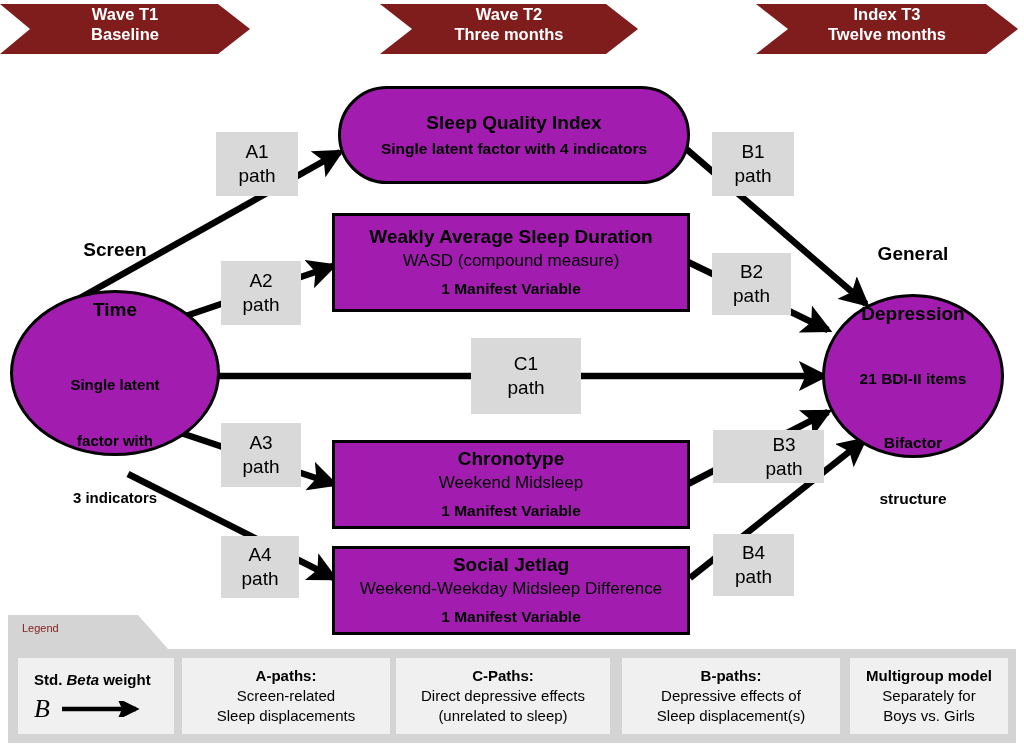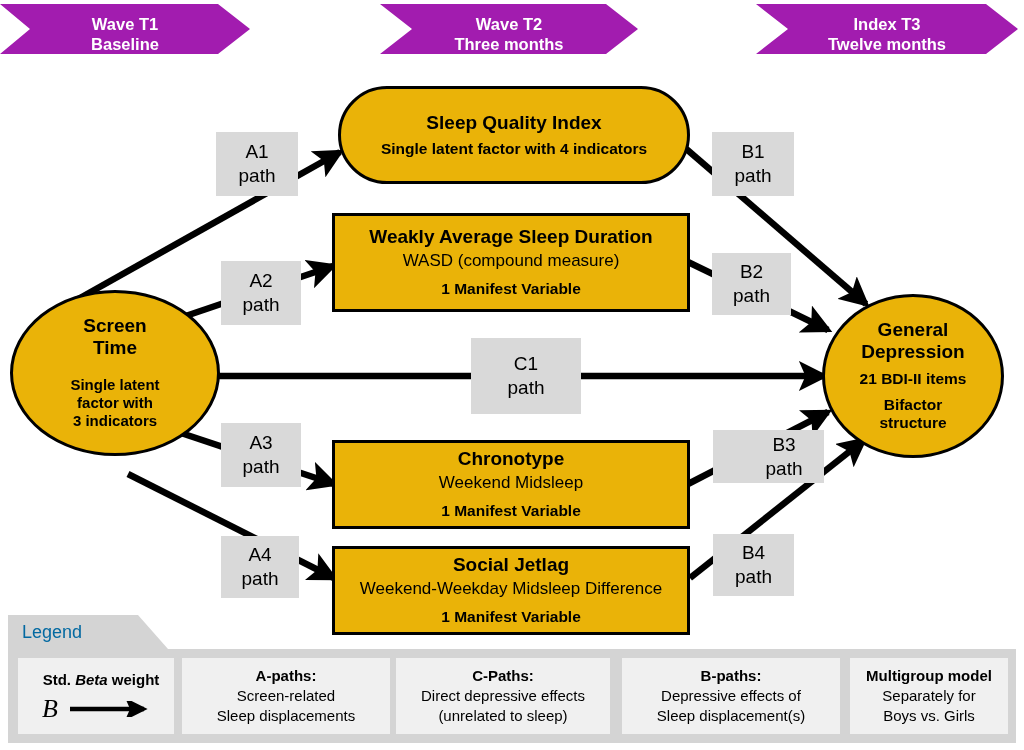--- a/index.html
+++ b/index.html
@@ -25,38 +25,38 @@
     left: 0; top: 0;
     width: 1024px;
     height: 750px;
     overflow: visible;
   }
   #arrow-layer { z-index: 1; }
 
   
   .wave {
     position: absolute;
-    background: #a21caf;
+    background: #7f1d1d;
     color: #ffffff;
     display: flex;
     flex-direction: column;
     align-items: center;
-    justify-content: flex-end;
+    justify-content: flex-start;
     font-weight: bold;
     font-size: 16.5px;
     line-height: 1.22;
     text-align: center;
     z-index: 4;
   }
   .wave .l1, .wave .l2 { display: block; }
 
   
   .node {
     position: absolute;
-    background: #eab308;
+    background: #a21caf;
     border: 3px solid #000000;
     box-sizing: border-box;
     display: flex;
     flex-direction: column;
     align-items: center;
     justify-content: center;
     text-align: center;
     color: #000000;
     z-index: 2;
   }
@@ -71,21 +71,21 @@
     line-height: 1.2;
     margin-top: 3px;
   }
   .node .subb {
     font-weight: bold;
     font-size: 15.5px;
     line-height: 1.2;
     margin-top: 9px;
   }
   .stadium { border-radius: 52px; }
-  .ellipse { border-radius: 50%; }
+  .ellipse { border-radius: 50%; gap: 38px; }
   .ellipse .title { font-size: 19px; }
   .ellipse .sub-strong {
     font-weight: bold;
     font-size: 15px;
     line-height: 1.22;
     margin-top: 17px;
   }
   .circle .title { font-size: 19px; }
   .circle .sub-strong {
     font-weight: bold;
@@ -126,42 +126,42 @@
     width: 160px;
     height: 40px;
     background: #d4d4d4;
     clip-path: polygon(0 0, 130px 0, 160px 34px, 160px 40px, 0 40px);
     z-index: 5;
   }
   #legend-tab .txt {
     position: absolute;
     left: 14px;
     top: 7px;
-    font-size: 18px;
-    color: #0369a1;
+    font-size: 11px;
+    color: #7f1d1d;
   }
   .legend-cell {
     position: absolute;
     background: #f0f0f0;
     display: flex;
     flex-direction: column;
     align-items: center;
     justify-content: center;
     text-align: center;
     font-size: 15px;
     line-height: 1.32;
     color: #000000;
     z-index: 6;
     box-sizing: border-box;
   }
   .legend-cell .lt { font-weight: bold; }
   .legend-cell .ld { font-weight: normal; }
   #legend-cell-beta {
-    align-items: center;
-    padding-left: 10px;
+    align-items: flex-start;
+    padding-left: 16px;
   }
   #legend-beta-row {
     display: flex;
     align-items: center;
     margin-top: 7px;
   }
   #legend-beta-sym {
     font-family: "Liberation Serif", serif;
     font-style: italic;
     font-size: 26px;

